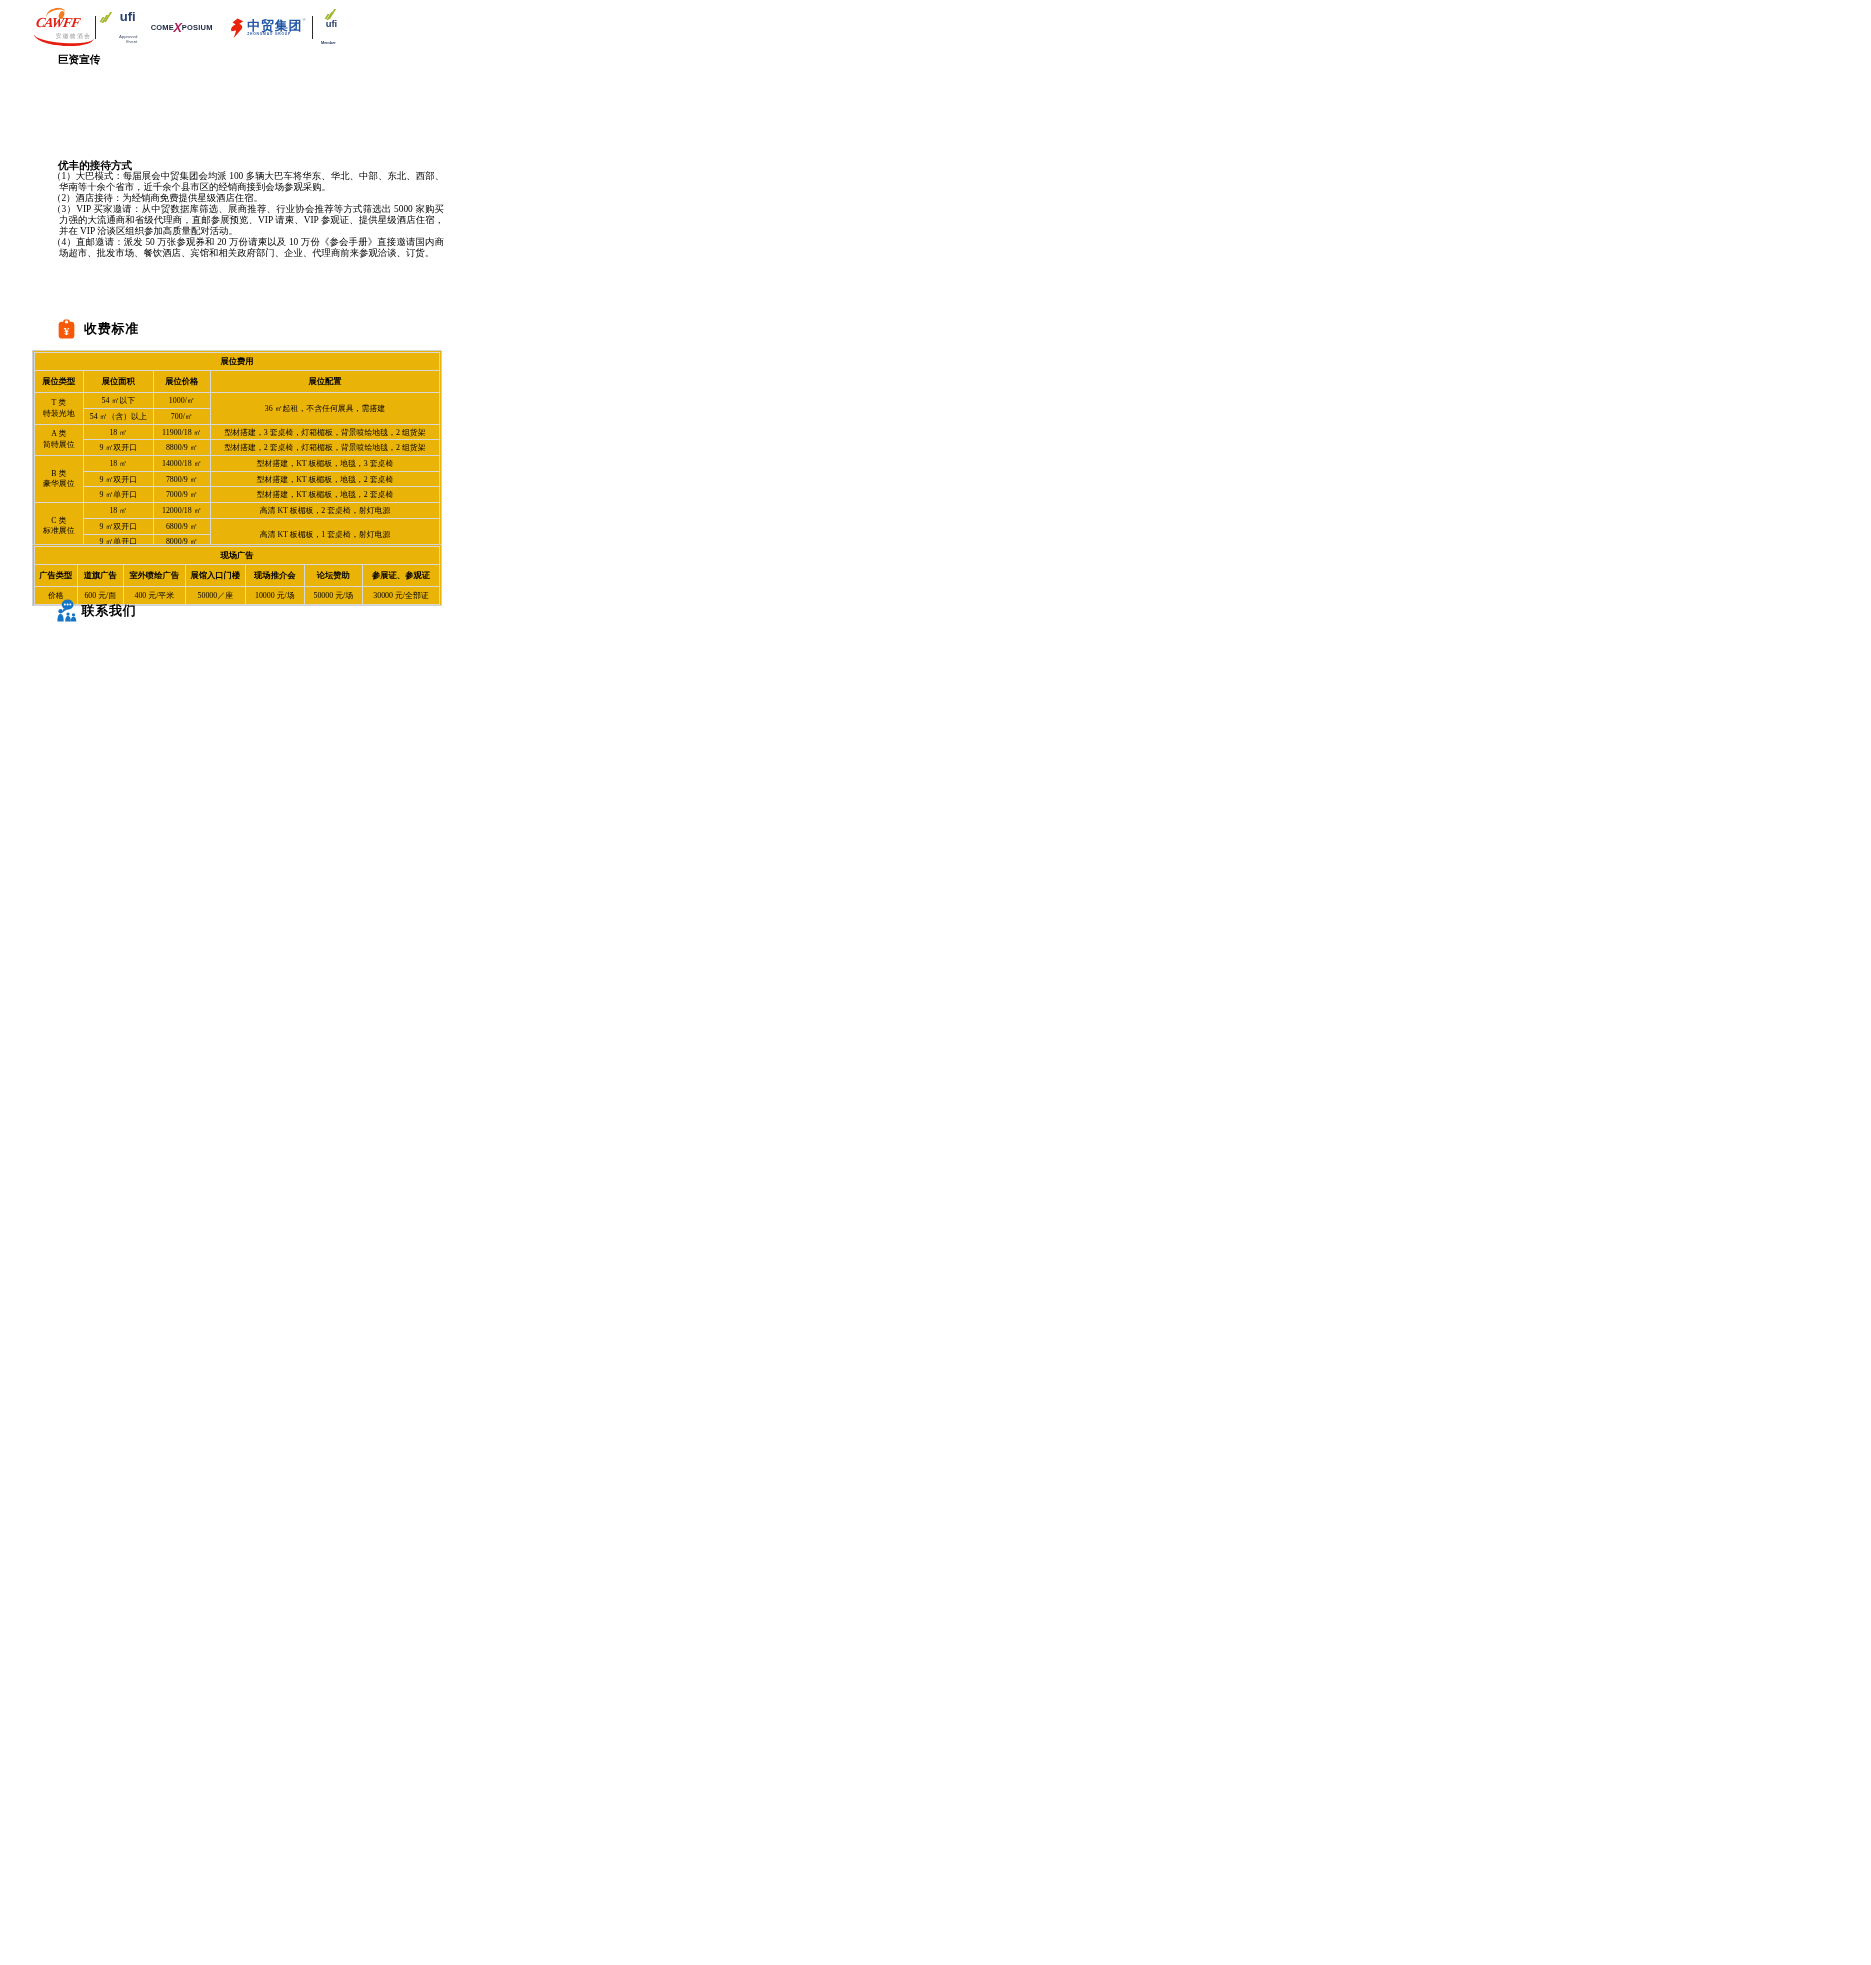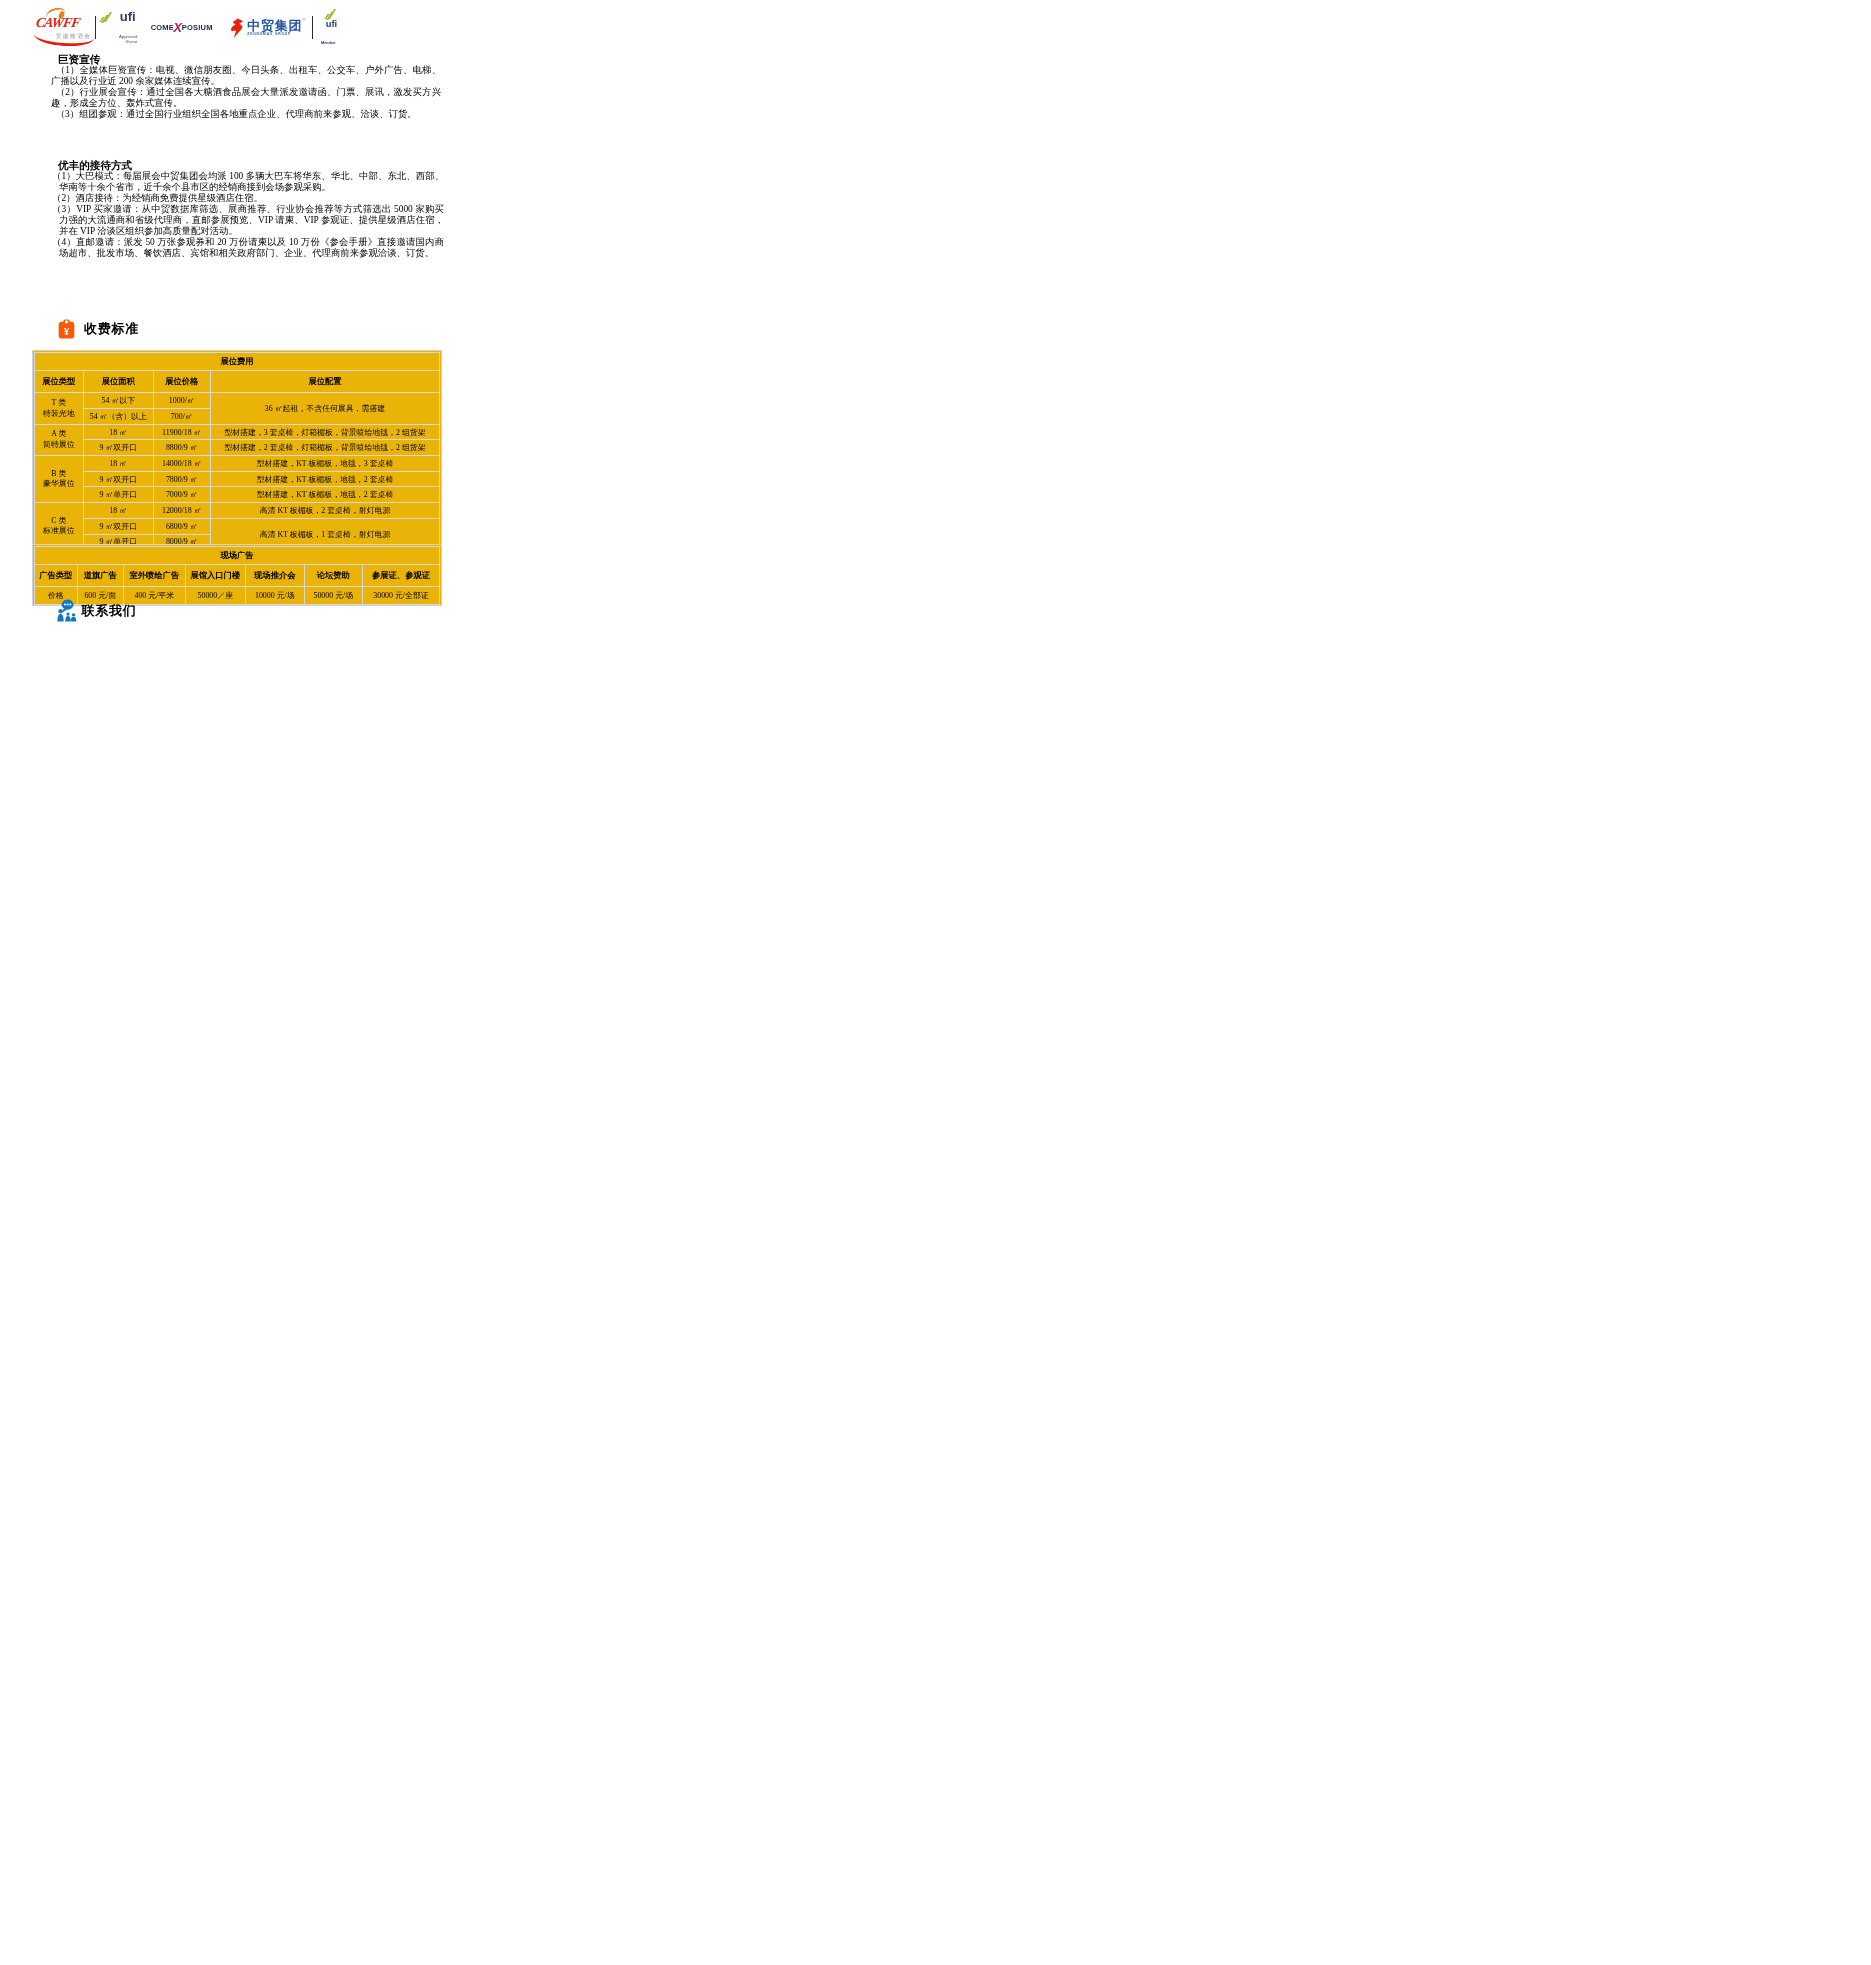--- a/index.html
+++ b/index.html
@@ -140,25 +140,20 @@
           <i></i>
           <i></i>
           <i></i>
         </span>
       <span class="ufi-word">ufi</span>
       <span class="ufi-sub">Member</span>
     </div>
   </header>
 
   <h2 class="sec-h" id="h-publicity">巨资宣传</h2>
-  <div class="paras" id="p-publicity">
-    <p>（1）全媒体巨资宣传：电视、微信朋友圈、今日头条、出租车、公交车、户外广告、电梯、广播以及行业近 200 余家媒体连续宣传。</p>
-    <p>（2）行业展会宣传：通过全国各大糖酒食品展会大量派发邀请函、门票、展讯，激发买方兴趣，形成全方位、轰炸式宣传。</p>
-    <p>（3）组团参观：通过全国行业组织全国各地重点企业、代理商前来参观、洽谈、订货。</p>
-  </div>
 
   <h2 class="sec-h" id="h-reception">优丰的接待方式</h2>
   <div class="paras" id="p-reception">
     <p>（1）大巴模式：每届展会中贸集团会均派 100 多辆大巴车将华东、华北、中部、东北、西部、华南等十余个省市，近千余个县市区的经销商接到会场参观采购。</p>
     <p>（2）酒店接待：为经销商免费提供星级酒店住宿。</p>
     <p>（3）VIP 买家邀请：从中贸数据库筛选、展商推荐、行业协会推荐等方式筛选出 5000 家购买力强的大流通商和省级代理商，直邮参展预览、VIP 请柬、VIP 参观证、提供星级酒店住宿，并在 VIP 洽谈区组织参加高质量配对活动。</p>
     <p>（4）直邮邀请：派发 50 万张参观券和 20 万份请柬以及 10 万份《参会手册》直接邀请国内商场超市、批发市场、餐饮酒店、宾馆和相关政府部门、企业、代理商前来参观洽谈、订货。</p>
   </div>
 
   <div class="icon-head" id="fees-head">

